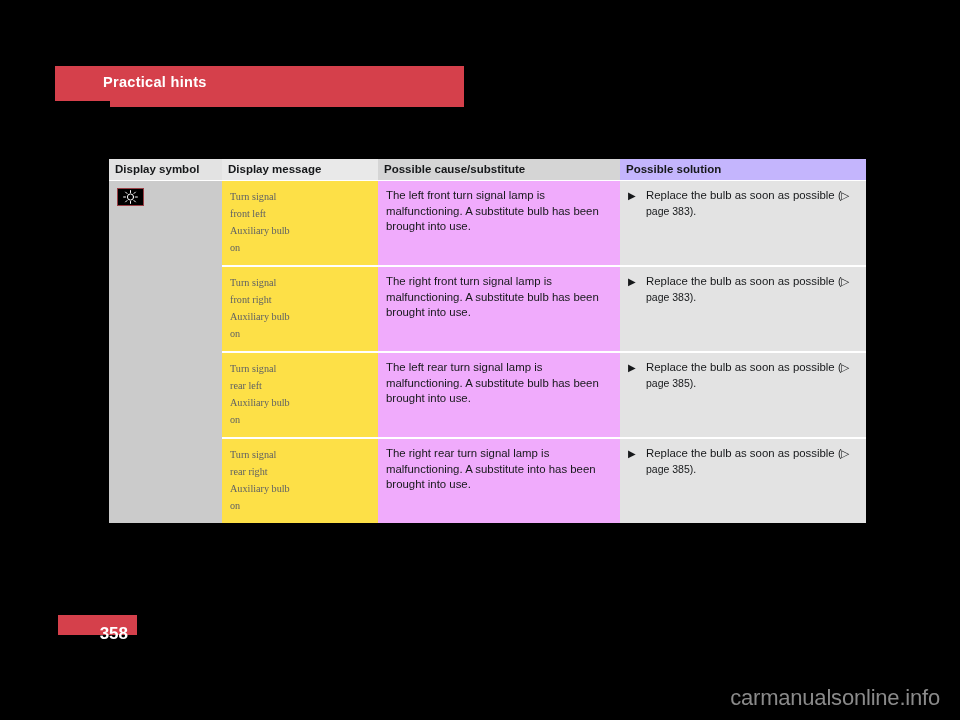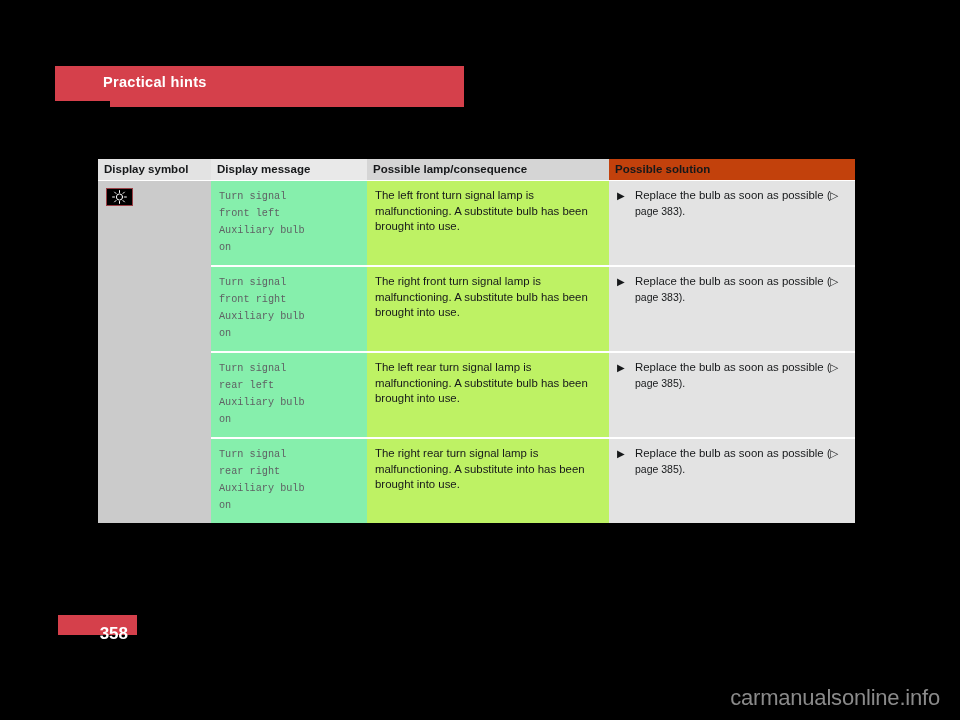--- a/index.html
+++ b/index.html
@@ -46,21 +46,21 @@
     color: #ffffff;
     font-size: 14.5px;
     font-weight: bold;
     letter-spacing: 0.3px;
     white-space: nowrap;
   }
 
   
   #hints-table {
     position: absolute;
-    left: 98px;
+    left: 109px;
     top: 159px;
     width: 757px;
     border-collapse: collapse;
     table-layout: fixed;
     padding-left: 28px;
   }
   #hints-table col.c-symbol   { width: 113px; }
   #hints-table col.c-message  { width: 156px; }
   #hints-table col.c-cause    { width: 242px; }
   #hints-table col.c-solution { width: 246px; }
@@ -72,45 +72,45 @@
     font-weight: bold;
     text-align: left;
     padding: 4px 6px 5px 6px;
     vertical-align: top;
     white-space: nowrap;
     border-bottom: 1px solid #ffffff;
   }
   #hints-table th.h-symbol   { background: #e3e3e3; }
   #hints-table th.h-message  { background: #e9e9e9; margin-top: 6px; }
   #hints-table th.h-cause    { background: #d5d5d5; }
-  #hints-table th.h-solution { background: #c2410c; }
+  #hints-table th.h-solution { background: #c4b5fd; }
 
   #hints-table td {
     vertical-align: top;
     padding: 7px 8px 9px 8px;
     border-bottom: 2px solid #ffffff;
   }
   #hints-table tr.row:last-child td { border-bottom: none; }
 
   td.cell-symbol {
     background: #cbcbcb;
     border-bottom: none !important;
     padding: 6px 0 0 7px;
   }
   td.cell-message {
-    background: #86efac;
-    font-family: Liberation Mono, monospace;
+    background: #fde047;
+    font-family: Liberation Serif, serif;
     font-size: 10.2px;
     line-height: 17px;
     color: #5f6164;
     white-space: pre-line;
     padding-top: 7px;
   }
   td.cell-cause {
-    background: #bef264;
+    background: #f0abfc;
     font-size: 11.4px;
     line-height: 15.5px;
     color: #16181a;
   }
   td.cell-solution {
     background: #e3e3e3;
     font-size: 11.4px;
     line-height: 15.5px;
     color: #16181a;
     padding-left: 6px;
@@ -187,21 +187,21 @@
   <colgroup>
     <col class="c-symbol">
       <col class="c-message">
       <col class="c-cause">
       <col class="c-solution">
   </colgroup>
   <thead>
     <tr>
       <th class="h-symbol">Display symbol</th>
       <th class="h-message">Display message</th>
-      <th class="h-cause">Possible lamp/consequence</th>
+      <th class="h-cause">Possible cause/substitute</th>
       <th class="h-solution">Possible solution</th>
     </tr>
   </thead>
   <tbody>
 
     <tr class="row">
       <td class="cell-symbol" rowspan="4">
         <div class="symbol-badge">
           <svg width="17" height="14" viewBox="0 0 17 14" aria-hidden="true">
             <g stroke="#ffffff" stroke-width="1" fill="none" stroke-linecap="round">

